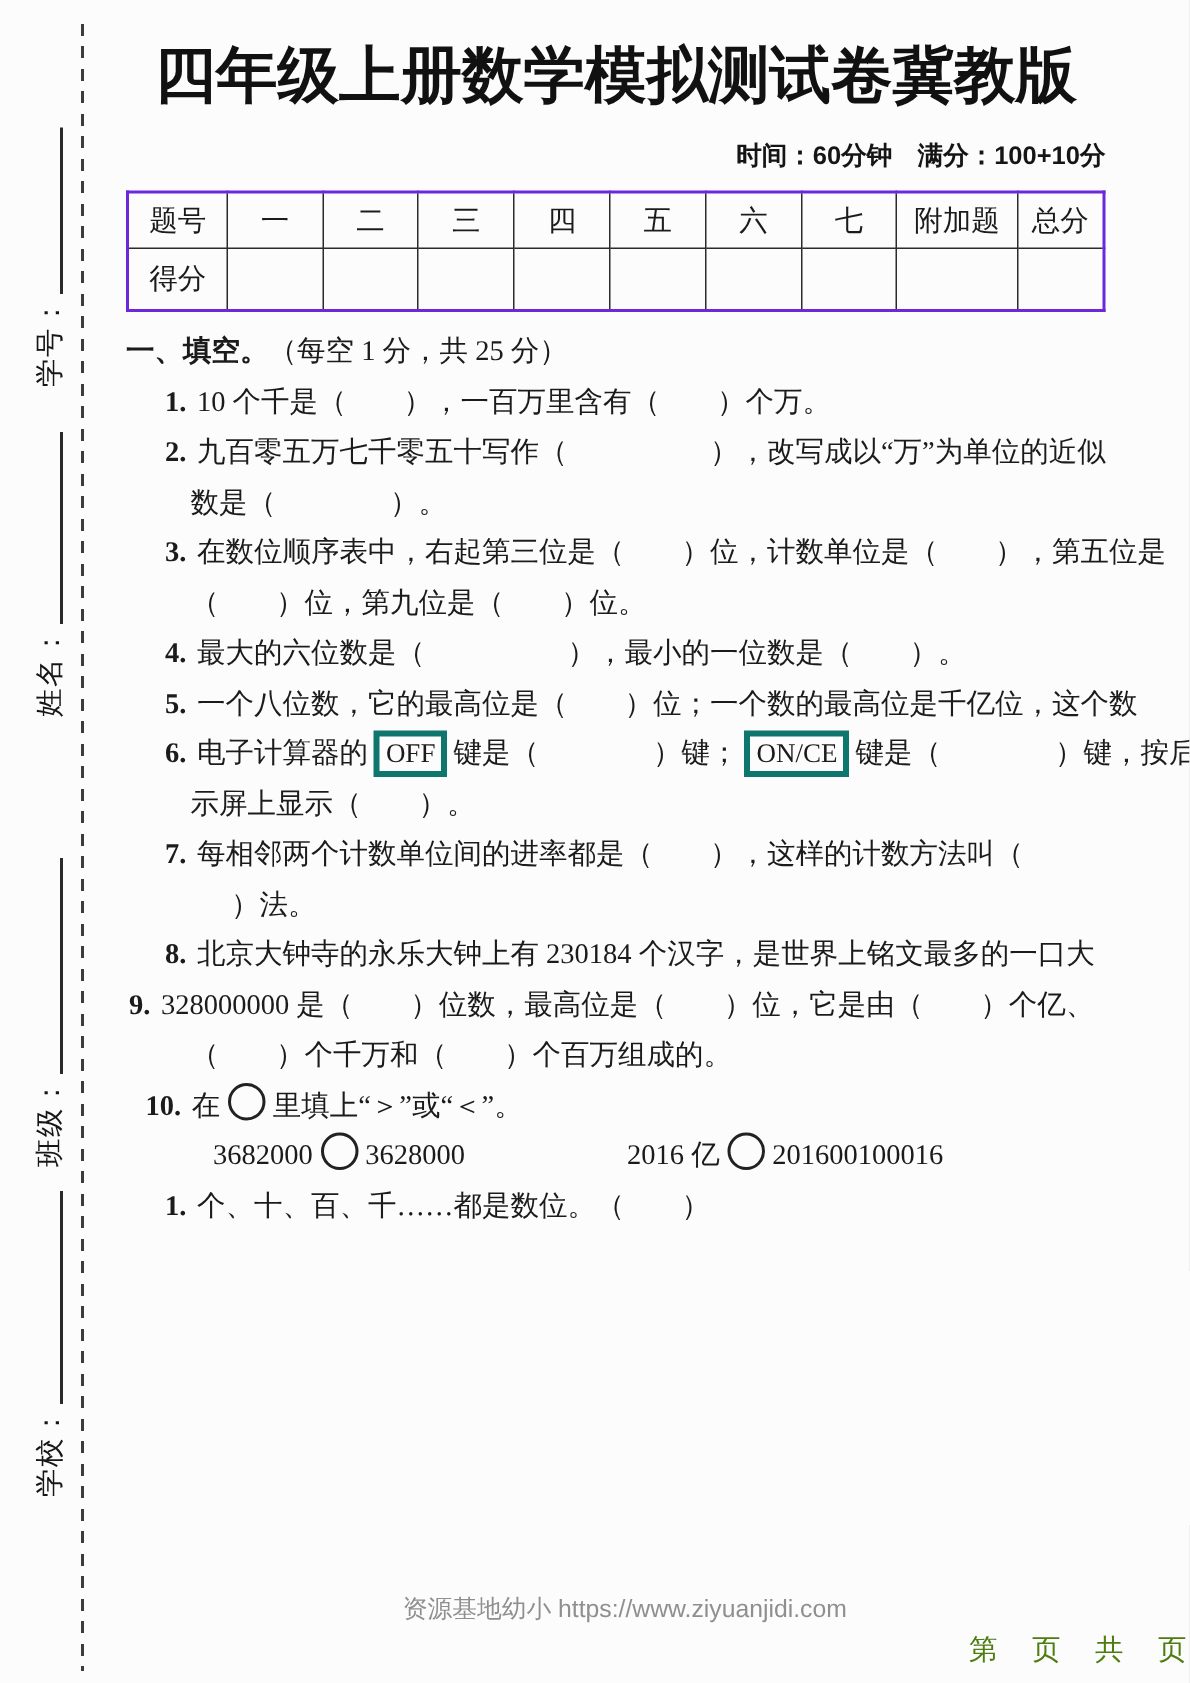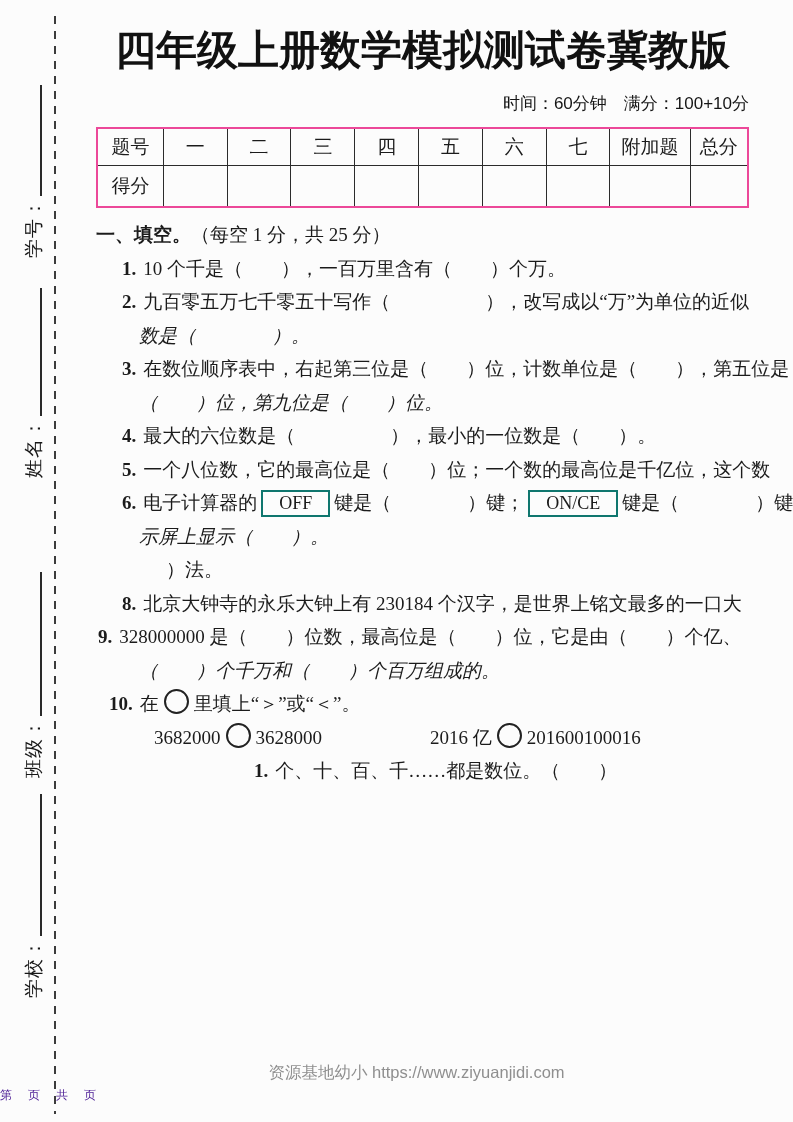--- a/index.html
+++ b/index.html
@@ -20,69 +20,69 @@
     display:flex; align-items:flex-end; white-space:nowrap;
     font-size:19px; color:#161616;
   }
   .sf-label { line-height:28px; letter-spacing:1px; }
   .sf-rule { flex:1; border-bottom:2px solid #2a2a2a; margin:0 2px 6px 2px; }
   .f1 { top:258px; width:175px; }
   .f2 { top:478px; width:192px; }
   .f3 { top:778px; width:208px; }
   .f4 { top:998px; width:206px; }
 
-  .content { position:absolute; left:96px; top:26px; width:653px; }
+  .content { position:absolute; left:84px; top:26px; width:653px; }
   .title {
     margin:0; text-align:center; font-size:41px; font-weight:700; line-height:48px;
     font-family:"Liberation Sans","DejaVu Sans",sans-serif; letter-spacing:0px; color:#111;
   }
   .subtitle {
     margin-top:13px; text-align:center; font-size:33px; font-weight:700; line-height:42px;
     font-family:"Liberation Sans","DejaVu Sans",sans-serif; color:#111;
   }
   .meta {
-    margin-top:19px; text-align:right; font-size:17px; font-weight:400; line-height:22px;
+    margin-top:19px; text-align:right; font-size:17px; font-weight:700; line-height:22px;
     font-family:"Liberation Sans","DejaVu Sans",sans-serif; color:#151515;
   }
   table.score {
     width:100%; margin-top:12px; border-collapse:collapse; table-layout:fixed;
-    border:2px solid #ec4899; font-size:19px;
+    border:2px solid #6d28d9; font-size:19px;
   }
   table.score td { border:1px solid #2b2b2b; text-align:center; padding:0; }
   table.score tr.hdr td { height:36px; }
   table.score tr.scr td { height:40px; }
 
   .lines { margin-top:10px; }
   .line { font-size:19px; line-height:33.5px; height:33.5px; white-space:nowrap; }
   .sec b { font-weight:700; }
   .qn { font-weight:700; margin-right:7px; }
   .q   { padding-left:26px; }
   .q9  { padding-left:2px; }
   .q10 { padding-left:13px; }
-  .c1  { padding-left:43px;font-style:italic; }
+  .c1  { padding-left:43px; }
   .c2  { padding-left:70px; }
   .cmp { padding-left:58px; }
   .keybox {
-    display:inline-block; border:2px solid #0f766e; padding:0 16px; margin:0 4px;
+    display:inline-block; border:4px solid #0f766e; padding:0 4px; margin:0 4px;
     line-height:23px; font-size:18px;
   }
   .circle {
     display:inline-block; width:21px; height:21px; border:2px solid #222;
     border-radius:50%; vertical-align:-4px; margin:0 5px; background:transparent;
   }
   .cmp-gap { display:inline-block; width:108px; }
-  .judge-line { display:flex; justify-content:center; padding-left:26px; white-space:nowrap; }
+  .judge-line { display:flex; justify-content:flex-start; padding-left:26px; white-space:nowrap; }
 
   .footer-credit {
     position:absolute; left:0; right:0; top:1062px; text-align:center;
     font-size:16.5px; color:#8f8f8f; font-family:"Liberation Sans","DejaVu Sans",sans-serif;padding-left:40px;
   }
   .footer-page {
-    position:absolute; left:0; right:0; top:1087px; text-align:left;
-    font-size:12px; color:#4c1d95; letter-spacing:2px;
+    position:absolute; left:0; right:0; top:1087px; text-align:right;
+    font-size:19px; color:#4d7c0f; letter-spacing:2px;
   }
 </style>
 </head>
 <body>
 
 <div class="page">
 
   <div class="dash-line"></div>
 
   <div class="sidebar-field f1">
@@ -180,20 +180,23 @@
         <b class="qn">5.</b><span>一个八位数，它的最高位是（　　）位；一个数的最高位是千亿位，这个数</span>
       </div>
 
       <div class="line q">
         <b class="qn">6.</b><span>电子计算器的</span><span class="keybox">OFF</span><span>键是（　　　　）键；</span><span class="keybox">ON/CE</span><span>键是（　　　　）键，按后显</span>
       </div>
       <div class="line c1">
         <span>示屏上显示（　　）。</span>
       </div>
 
+      <div class="line q">
+        <b class="qn">7.</b><span>每相邻两个计数单位间的进率都是（　　），这样的计数方法叫（</span>
+      </div>
       <div class="line c2">
         <span>）法。</span>
       </div>
 
       <div class="line q">
         <b class="qn">8.</b><span>北京大钟寺的永乐大钟上有 230184 个汉字，是世界上铭文最多的一口大</span>
       </div>
 
       <div class="line q9">
         <b class="qn">9.</b><span>328000000 是（　　）位数，最高位是（　　）位，它是由（　　）个亿、</span>

